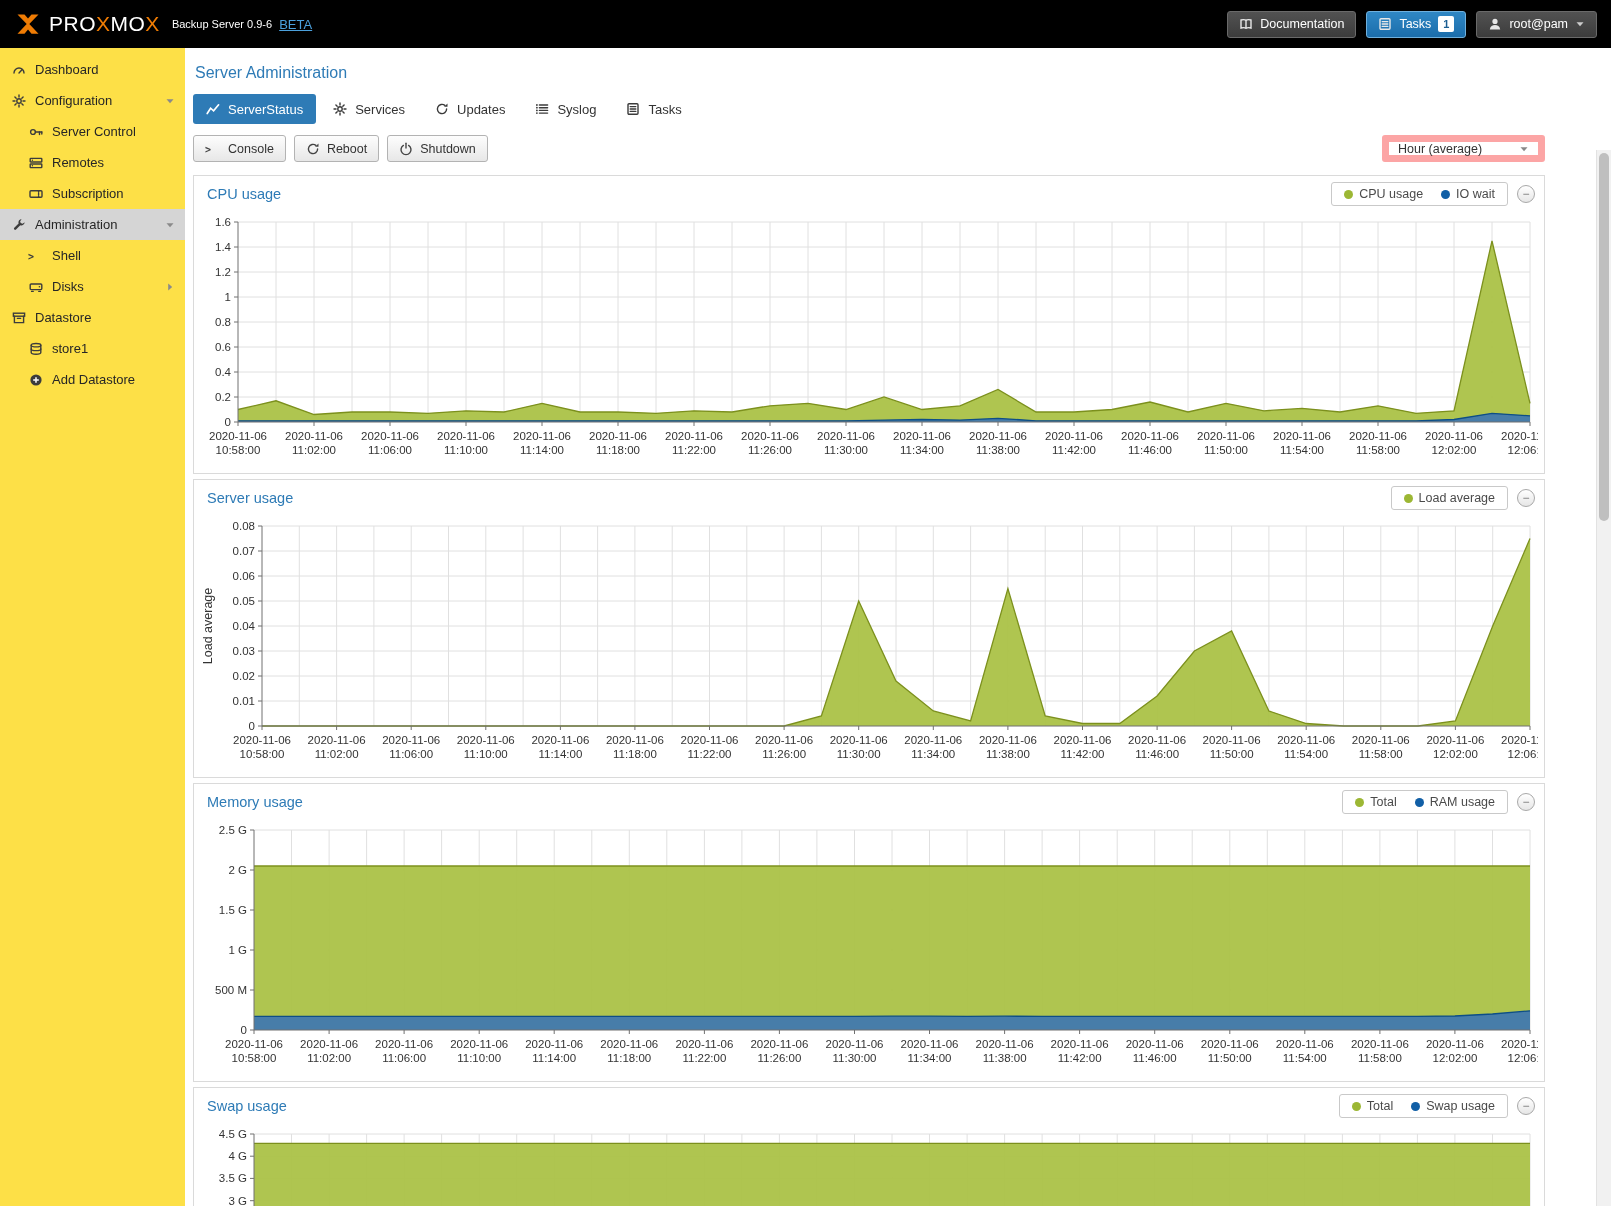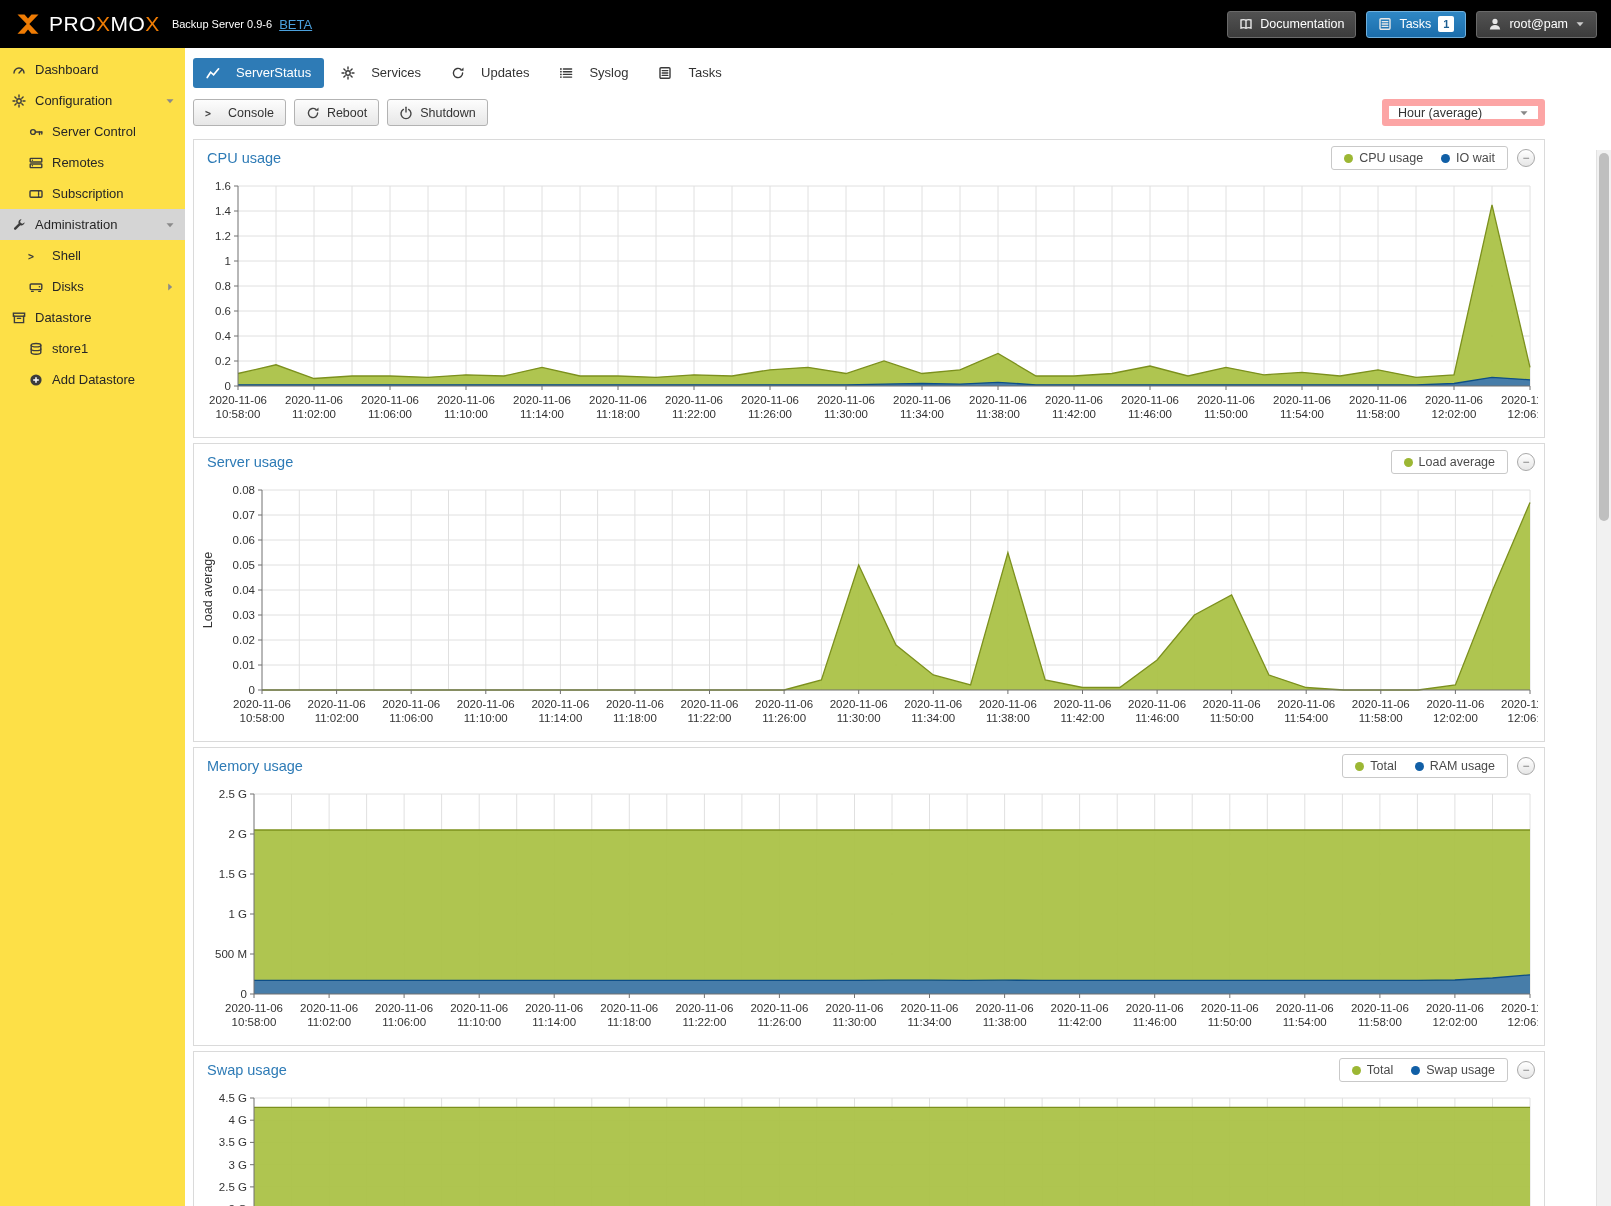--- a/index.html
+++ b/index.html
@@ -27,21 +27,21 @@
   .sb-item{display:flex;align-items:center;gap:8px;height:31px;padding:0 10px;cursor:pointer;color:#262626}
   .sb-item .icon{width:17px;display:inline-flex;justify-content:center;color:#3c3c3c}
   .sb-item.lvl1{padding-left:27px}
   .sb-item.selected{background:#d5d5d5}
   .sb-item .lbl{flex:1}
   .sb-caret{display:inline-flex;color:#8a8a8a}
 
   .main{flex:1;padding:10px 66px 0 8px;overflow:hidden}
   .page-title{color:#2e7bb6;font-size:16px;font-weight:400;margin:6px 0 12px 2px}
   .tabs{display:flex;gap:4px;align-items:center;margin-bottom:11px}
-  .tab{display:inline-flex;align-items:flex-end;gap:16px;height:30px;padding:8px 13px;border-radius:3px;color:#333;cursor:pointer}
+  .tab{display:inline-flex;align-items:center;gap:8px;height:30px;padding:8px 13px;border-radius:3px;color:#333;cursor:pointer}
   .tab .ticon{display:inline-flex;color:#3a3a3a}
   .tab.active{background:#2e7bb6;color:#fff}
   .tab.active .ticon{color:#fff}
 
   .toolbar{display:flex;align-items:center;gap:8px;margin-bottom:13px}
   .tbtn{display:inline-flex;align-items:center;gap:7px;height:27px;padding:0 11px;border:1px solid #b3b3b3;border-radius:3px;
     background:linear-gradient(#fdfdfd,#e7e7e7);color:#333;font-size:12.5px;cursor:pointer}
   .tbtn .icon{display:inline-flex;color:#444}
   .toolbar-spacer{flex:1}
   .dropdown{display:flex;align-items:center;justify-content:space-between;width:163px;height:27px;border:7px solid #fca5a5;
@@ -250,20 +250,21 @@
             <circle cx="7" cy="7" r="5.6" fill="currentColor"></circle>
             <line x1="7" y1="4.2" x2="7" y2="9.8" stroke="#f5f5f5" stroke-width="1.6"></line>
             <line x1="4.2" y1="7" x2="9.8" y2="7" stroke="#f5f5f5" stroke-width="1.6"></line>
           </svg>
         </span>
         <span class="lbl">Add Datastore</span>
       </div>
     </nav>
 
   <main class="main">
+    <h1 class="page-title">Server Administration</h1>
     <div class="tabs">
         <div class="tab active">
           <span class="ticon">
             <svg width="14" height="14" viewBox="0 0 14 14">
               <polyline points="1.2,11.5 4.6,6.2 7.6,8.8 12.6,2.8" stroke="currentColor" fill="none" stroke-width="1.7" stroke-linecap="round"></polyline>
             </svg>
           </span>
           <span>ServerStatus</span>
         </div>
         <div class="tab">

